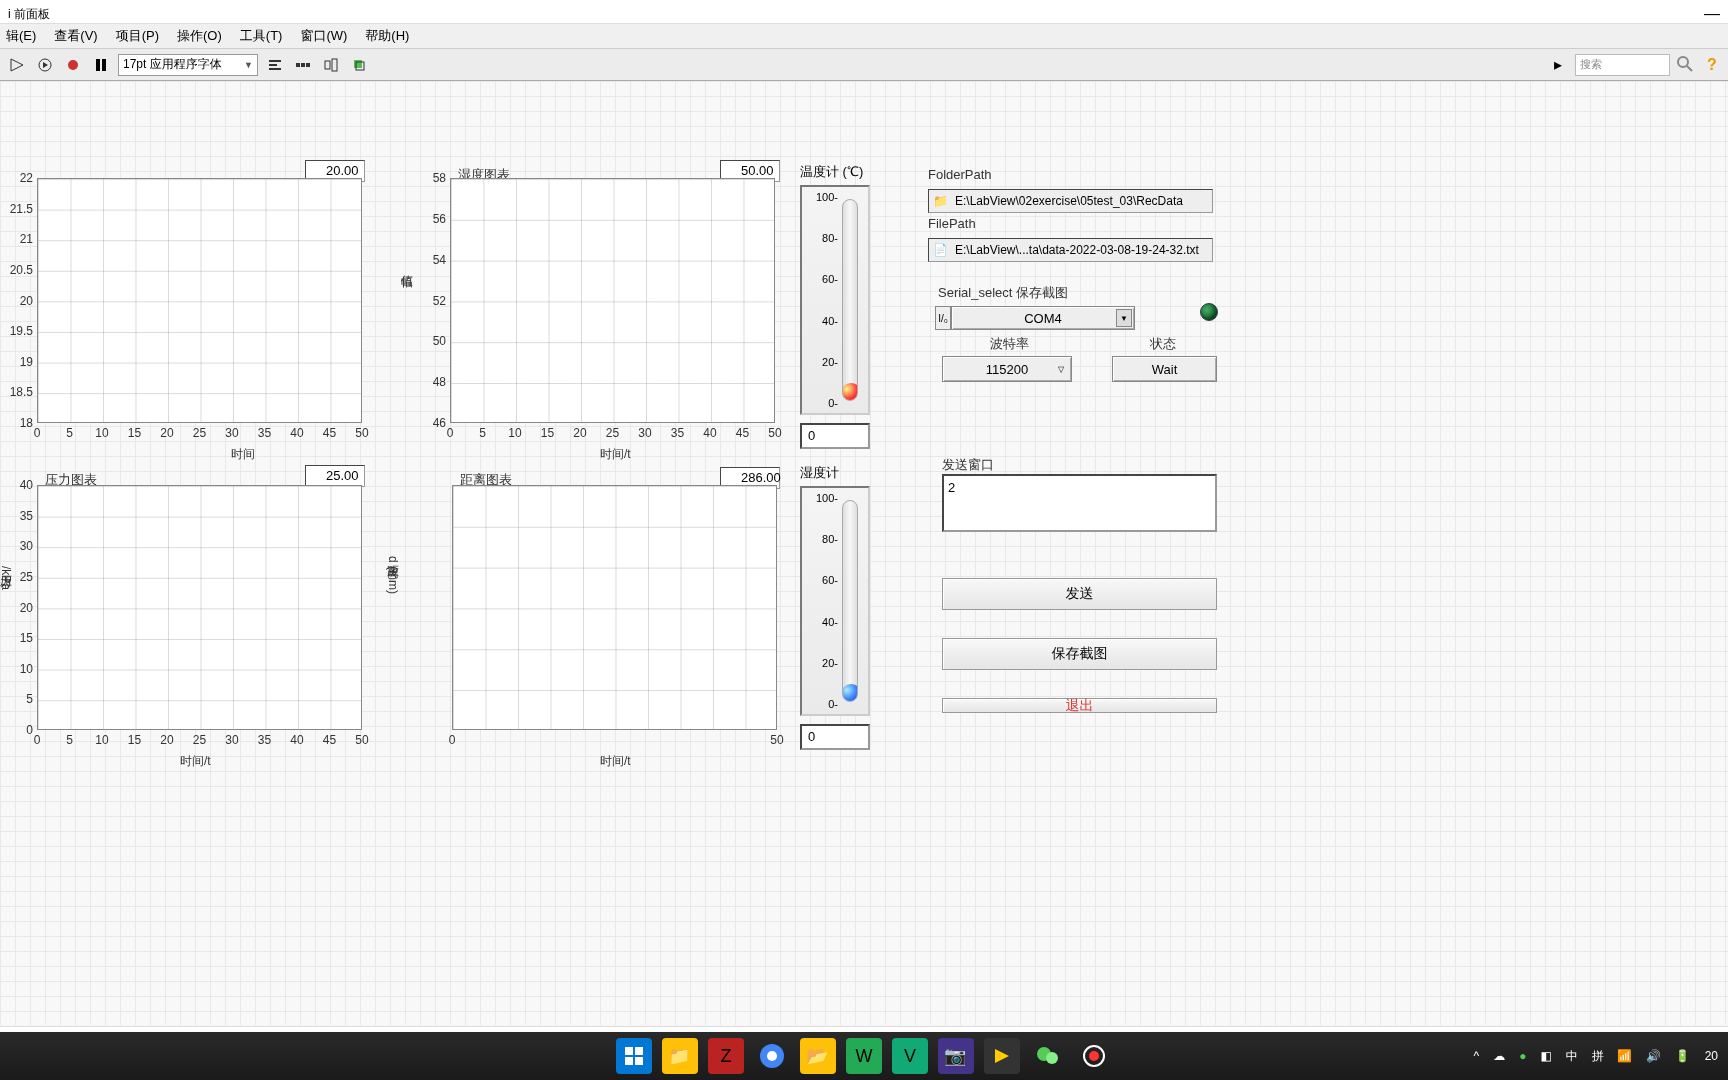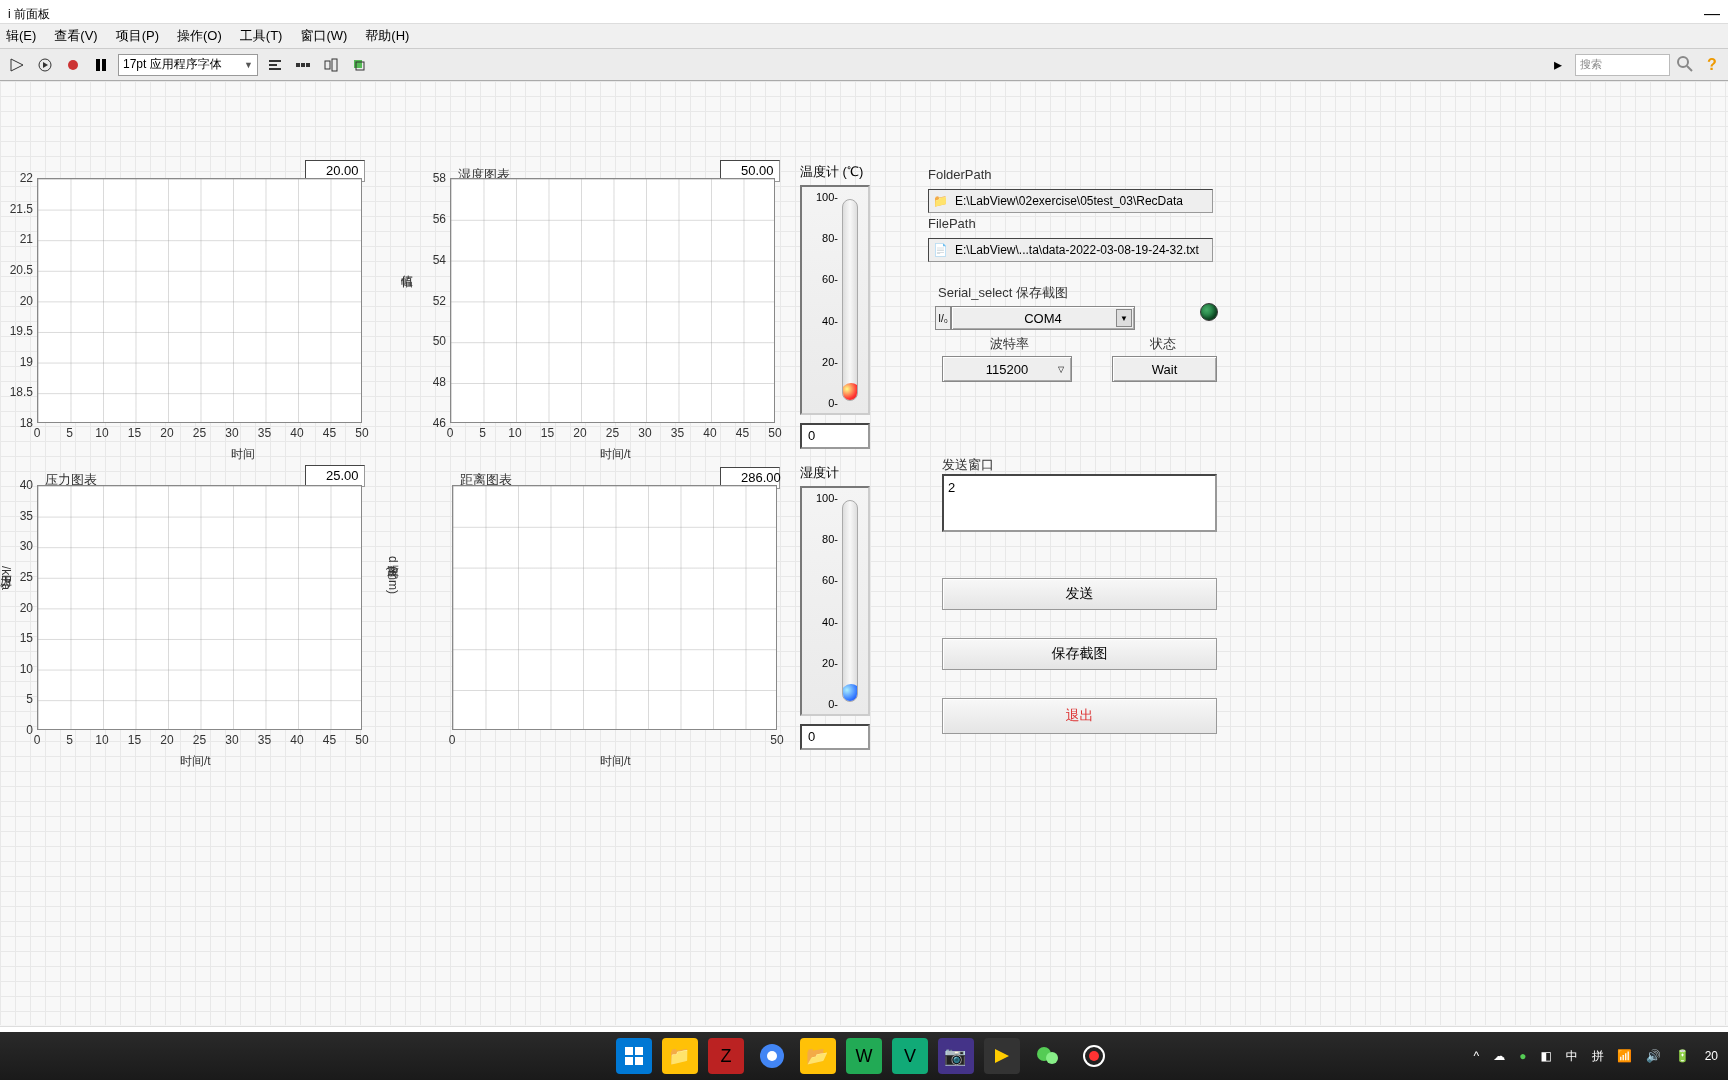--- a/index.html
+++ b/index.html
@@ -342,21 +342,21 @@
 
   <div class="field-label" style="left:942px; top:375px;">发送窗口</div>
   <div class="txtarea" style="left:942px; top:393px; width:275px; height:58px;"><span>2</span></div>
 
   <div class="btn" style="left:942px; top:557px; width:275px; height:32px;">
       <span>保存截图</span>
     </div>
   <div class="btn" style="left:942px; top:497px; width:275px; height:32px;">
       <span>发送</span>
     </div>
-  <div class="btn exit-btn" style="left:942px; top:617px; width:275px; height:36px;text-align:center;">
+  <div class="btn exit-btn" style="left:942px; top:617px; width:275px; height:15px;text-align:center;">
       <span>退出</span>
     </div>
 
 </div>
 
 <div class="status-strip" style="bottom:48px;"></div>
 
 <div class="taskbar">
   <div class="task-apps">
     <div class="task-ico" style="background:#0078d4;">

